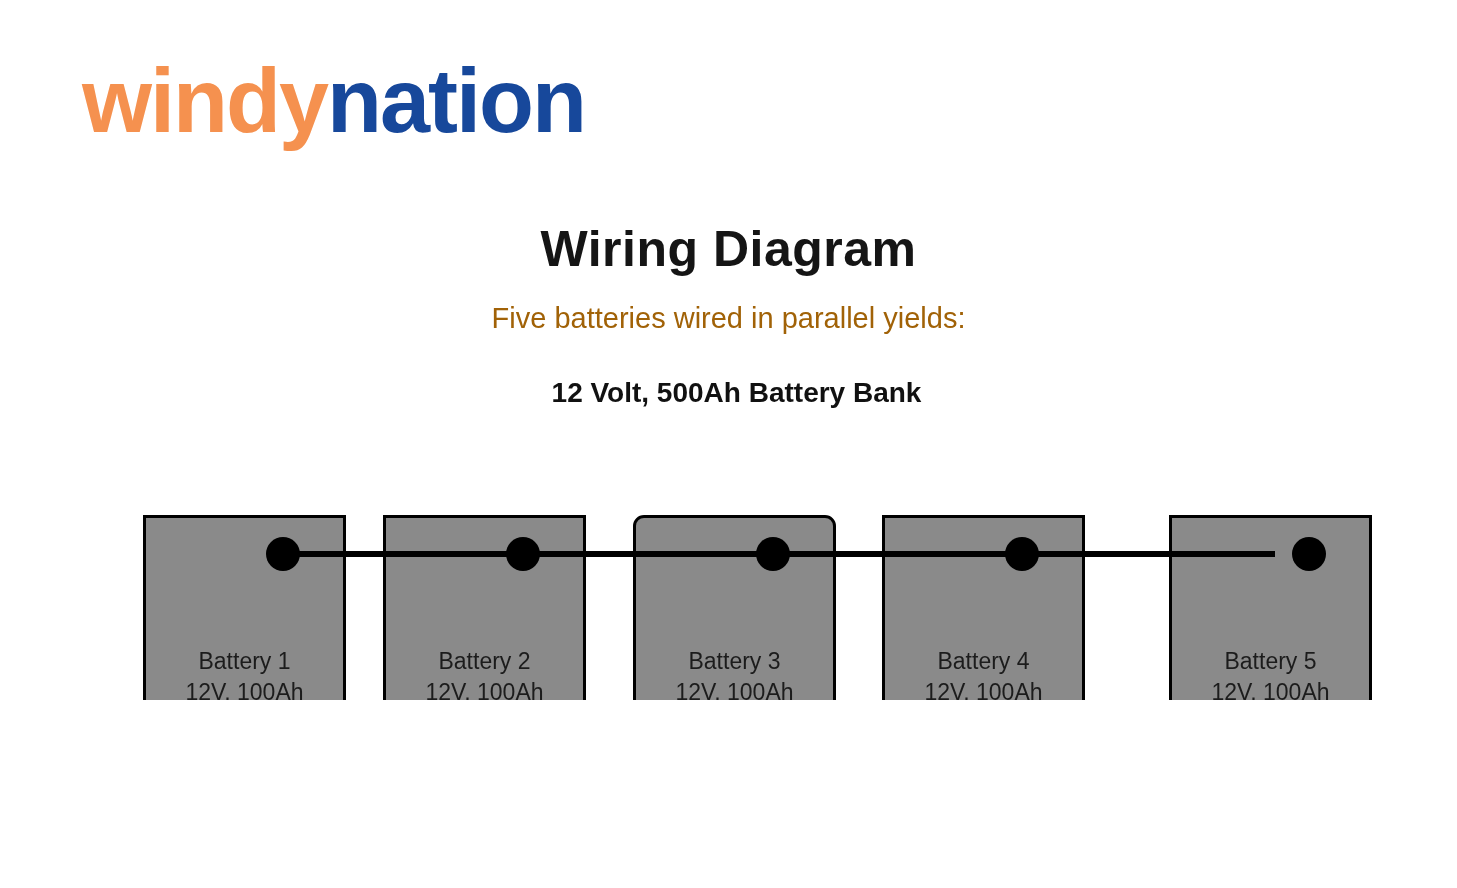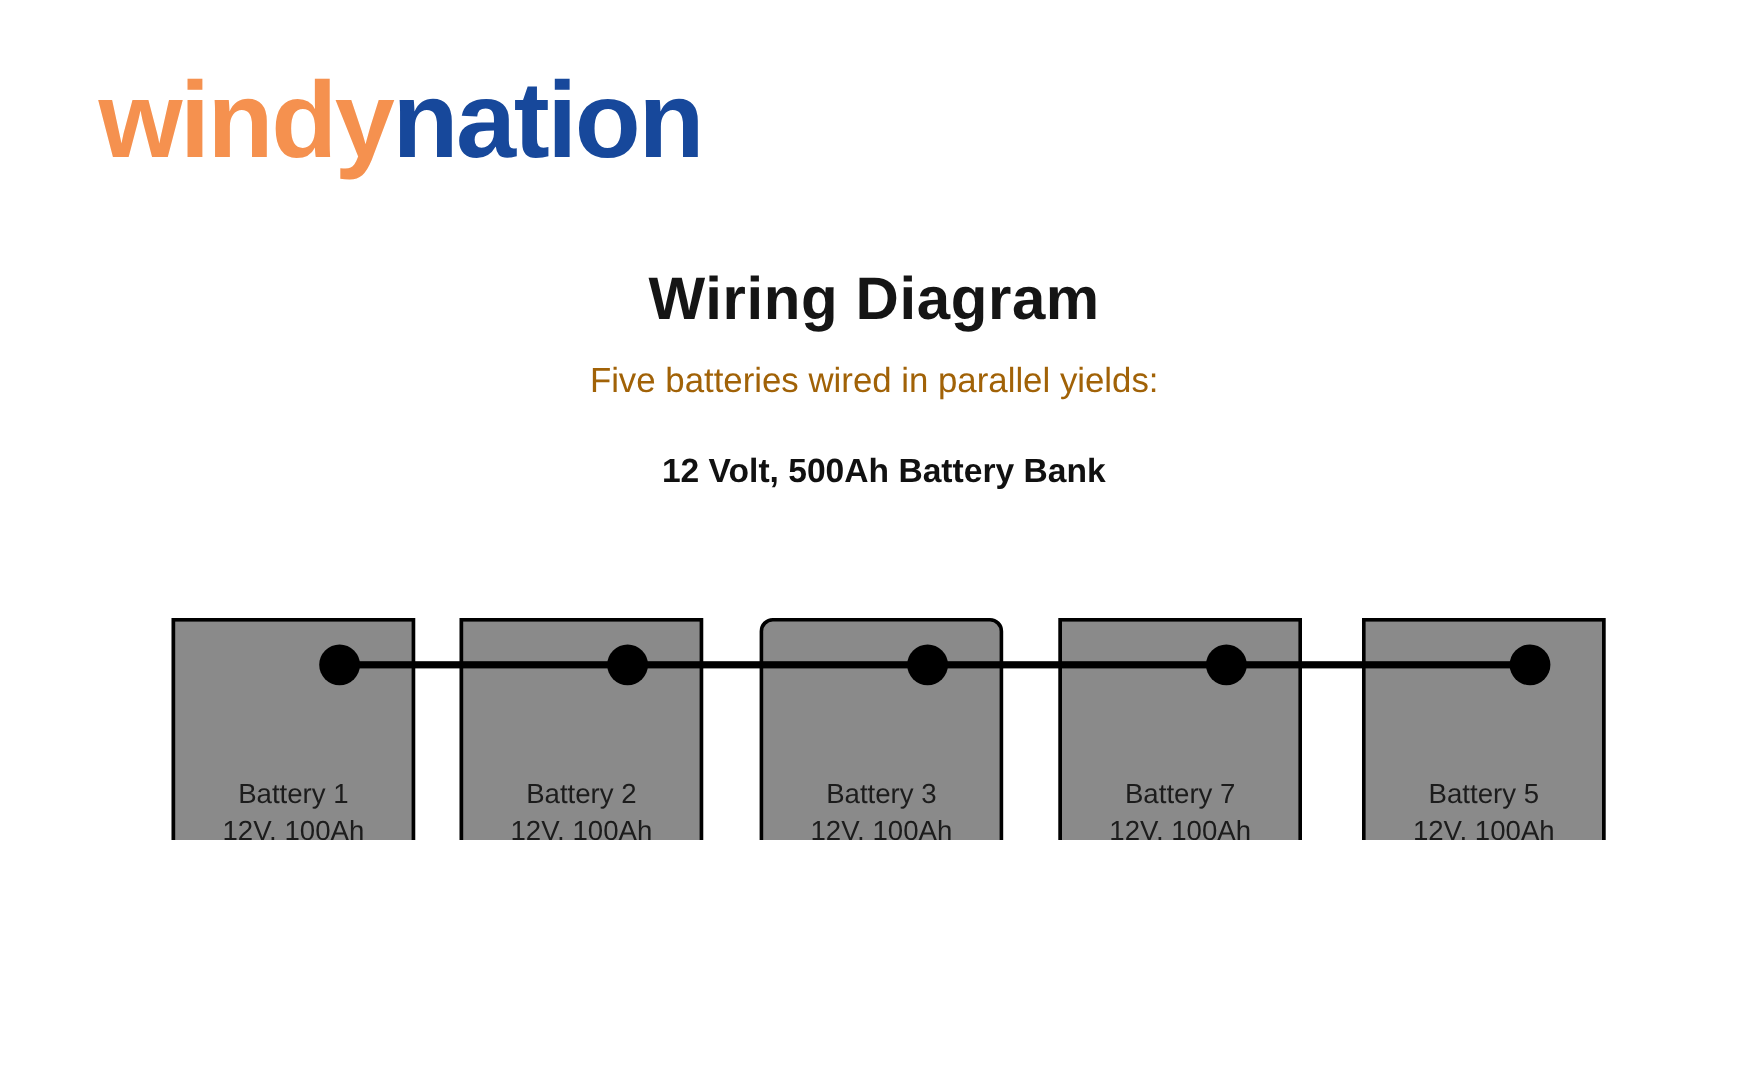--- a/index.html
+++ b/index.html
@@ -65,21 +65,21 @@
     height: 289px;
     background: var(--box-gray, #8A8A8A);
     border: 3px solid #000000;
     box-sizing: border-box;
     z-index: 1;
   }
   .b1 { left: 143px; }
   .b2 { left: 383px; padding-left: 24px; }
   .b3 { left: 633px; border-radius: 11px; }
   .b4 { left: 882px; }
-  .b5 { left: 1135px; padding-left: 40px; }
+  .b5 { left: 1169px; padding-left: 40px; }
 
   .battery .label {
     position: absolute;
     left: 0; top: 128px;
     width: 100%;
     text-align: center;
     font-size: 23px;
     line-height: 31px;
     color: #1c1c1c;
   }
@@ -144,21 +144,21 @@
     <div class="label">
       <div>Battery 3</div>
       <div>12V, 100Ah</div>
     </div>
   </div>
 
   <div class="battery b4">
     <span class="terminal black"></span>
     <span class="terminal red"></span>
     <div class="label">
-      <div>Battery 7</div>
+      <div>Battery 4</div>
       <div>12V, 100Ah</div>
     </div>
   </div>
 
   <div class="battery b5">
     <span class="terminal black"></span>
     <span class="terminal red"></span>
     <div class="label">
       <div>Battery 5</div>
       <div>12V, 100Ah</div>

